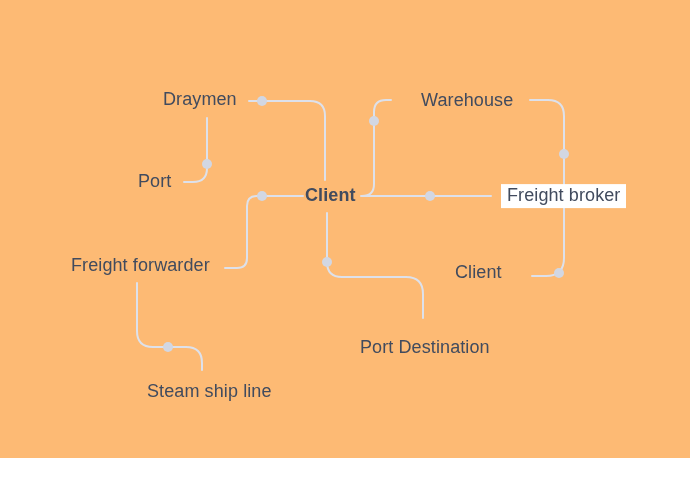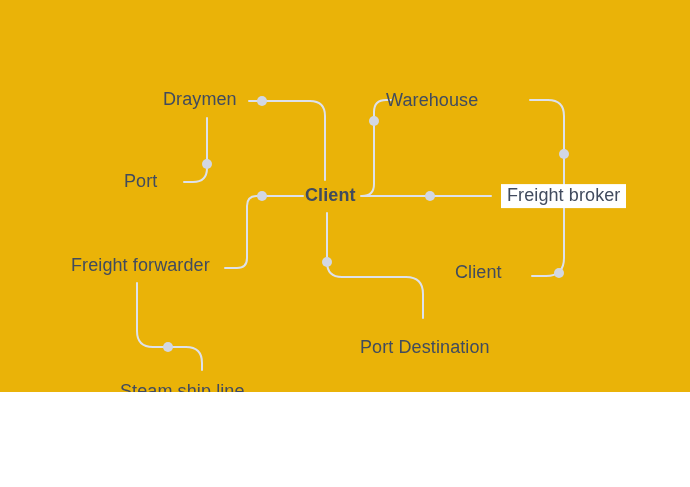--- a/index.html
+++ b/index.html
@@ -3,22 +3,22 @@
 <meta charset="utf-8">
 <style>
   html, body {
     margin: 0;
     padding: 0;
     background: #ffffff;
   }
   .canvas {
     position: relative;
     width: 690px;
-    height: 392px;
-    background: #eab308;
+    height: 458px;
+    background: #fdba74;
     overflow: hidden;
     font-family: "Liberation Sans", "DejaVu Sans", sans-serif;
   }
   .canvas svg {
     position: absolute;
     top: 0;
     left: 0;
     z-index: 1;
   }
   .node-label {
@@ -57,22 +57,22 @@
       <circle cx="262" cy="196" r="5" fill="#d2d7e3"></circle>
       <circle cx="374" cy="121" r="5" fill="#d2d7e3"></circle>
       <circle cx="430" cy="196" r="5" fill="#d2d7e3"></circle>
       <circle cx="564" cy="154" r="5" fill="#d2d7e3"></circle>
       <circle cx="559" cy="273" r="5" fill="#d2d7e3"></circle>
       <circle cx="327" cy="262" r="5" fill="#d2d7e3"></circle>
       <circle cx="168" cy="347" r="5" fill="#d2d7e3"></circle>
     </svg>
   <div id="nodes-layer">
       <div class="node-label" style="left: 163px; top: 100px; color: rgb(65, 75, 94);">Draymen</div>
-      <div class="node-label" style="left: 124px; top: 182px; color: rgb(65, 75, 94);">Port</div>
-      <div class="node-label" style="left: 386px; top: 101px; color: rgb(65, 75, 94);">Warehouse</div>
+      <div class="node-label" style="left: 138px; top: 182px; color: rgb(65, 75, 94);">Port</div>
+      <div class="node-label" style="left: 421px; top: 101px; color: rgb(65, 75, 94);">Warehouse</div>
       <div class="node-label bold" style="left: 305px; top: 196px; color: rgb(65, 75, 94); text-align: center;">Client</div>
       <div class="node-label backed" style="left: 507px; top: 196px; color: rgb(65, 75, 94);">Freight broker</div>
       <div class="node-label" style="left: 71px; top: 266px; color: rgb(65, 75, 94);">Freight forwarder</div>
       <div class="node-label" style="left: 455px; top: 273px; color: rgb(65, 75, 94);">Client</div>
       <div class="node-label" style="left: 360px; top: 348px; color: rgb(65, 75, 94);">Port Destination</div>
-      <div class="node-label" style="left: 120px; top: 392px; color: rgb(65, 75, 94);">Steam ship line</div>
+      <div class="node-label" style="left: 147px; top: 392px; color: rgb(65, 75, 94);">Steam ship line</div>
     </div>
 </div>
 
 </body></html>

